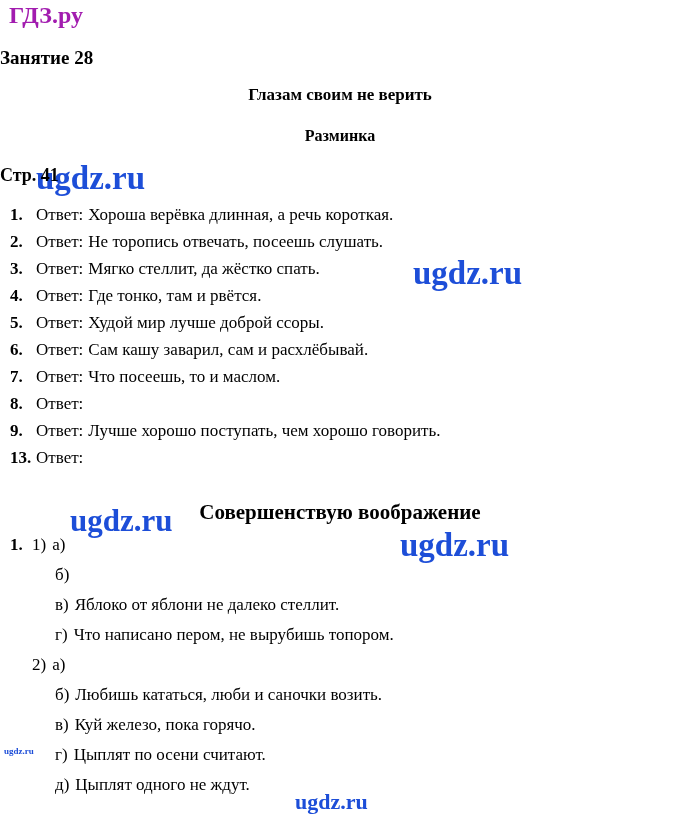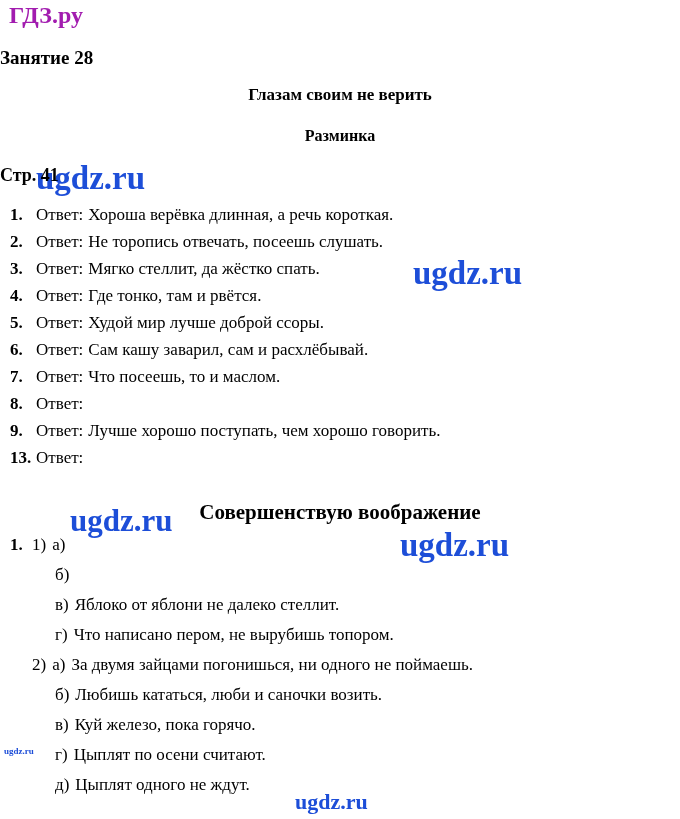--- a/index.html
+++ b/index.html
@@ -264,21 +264,20 @@
     </div>
 
     <div class="ex-line ex-indent2">
       <span class="ex-sub">г)</span>
       <span class="ex-body">Что написано пером, не вырубишь топором.</span>
     </div>
 
     <div class="ex-line ex-indent1">
       <span class="ex-sub">2)</span>
       <span class="ex-sub">а)</span>
-      <span class="ex-body">За двумя зайцами погонишься, ни одного не поймаешь.</span>
     </div>
 
     <div class="ex-line ex-indent2">
       <span class="ex-sub">б)</span>
       <span class="ex-body">Любишь кататься, люби и саночки возить.</span>
     </div>
 
     <div class="ex-line ex-indent2">
       <span class="ex-sub">в)</span>
       <span class="ex-body">Куй железо, пока горячо.</span>

